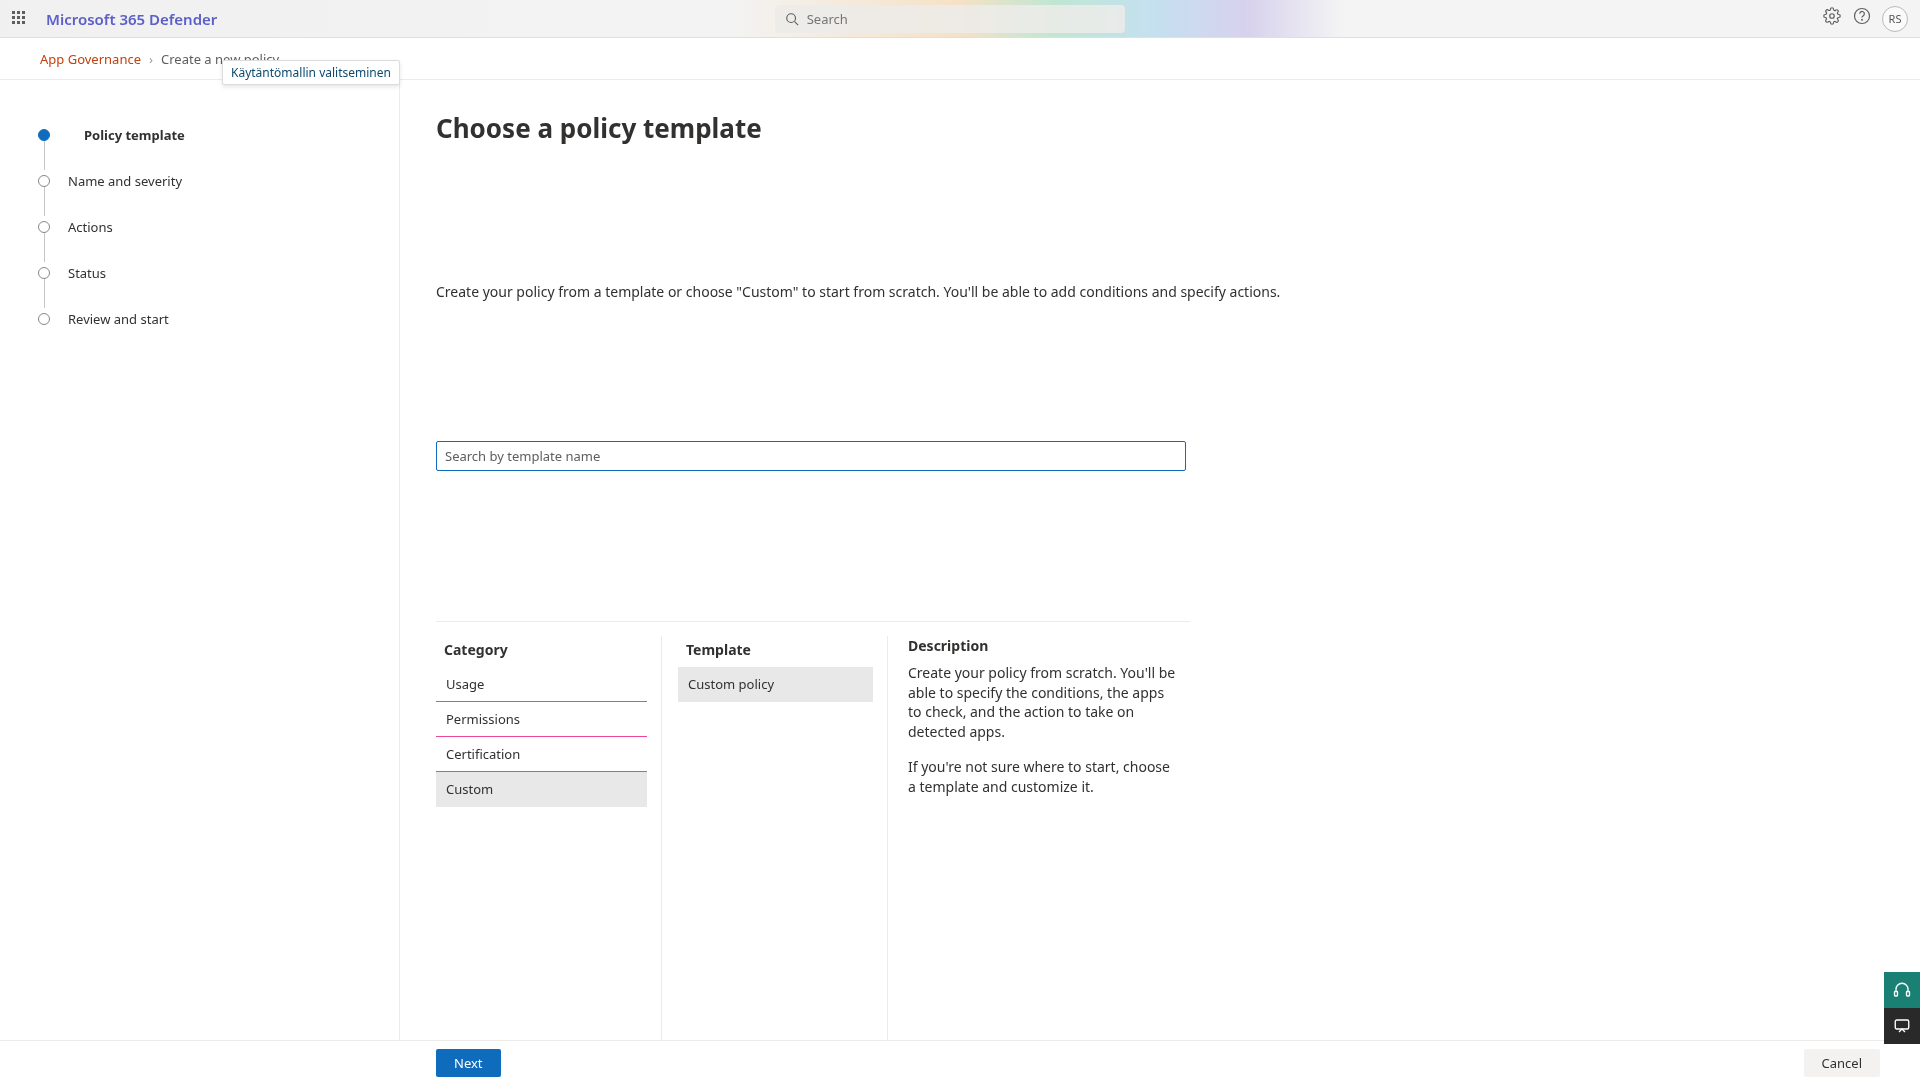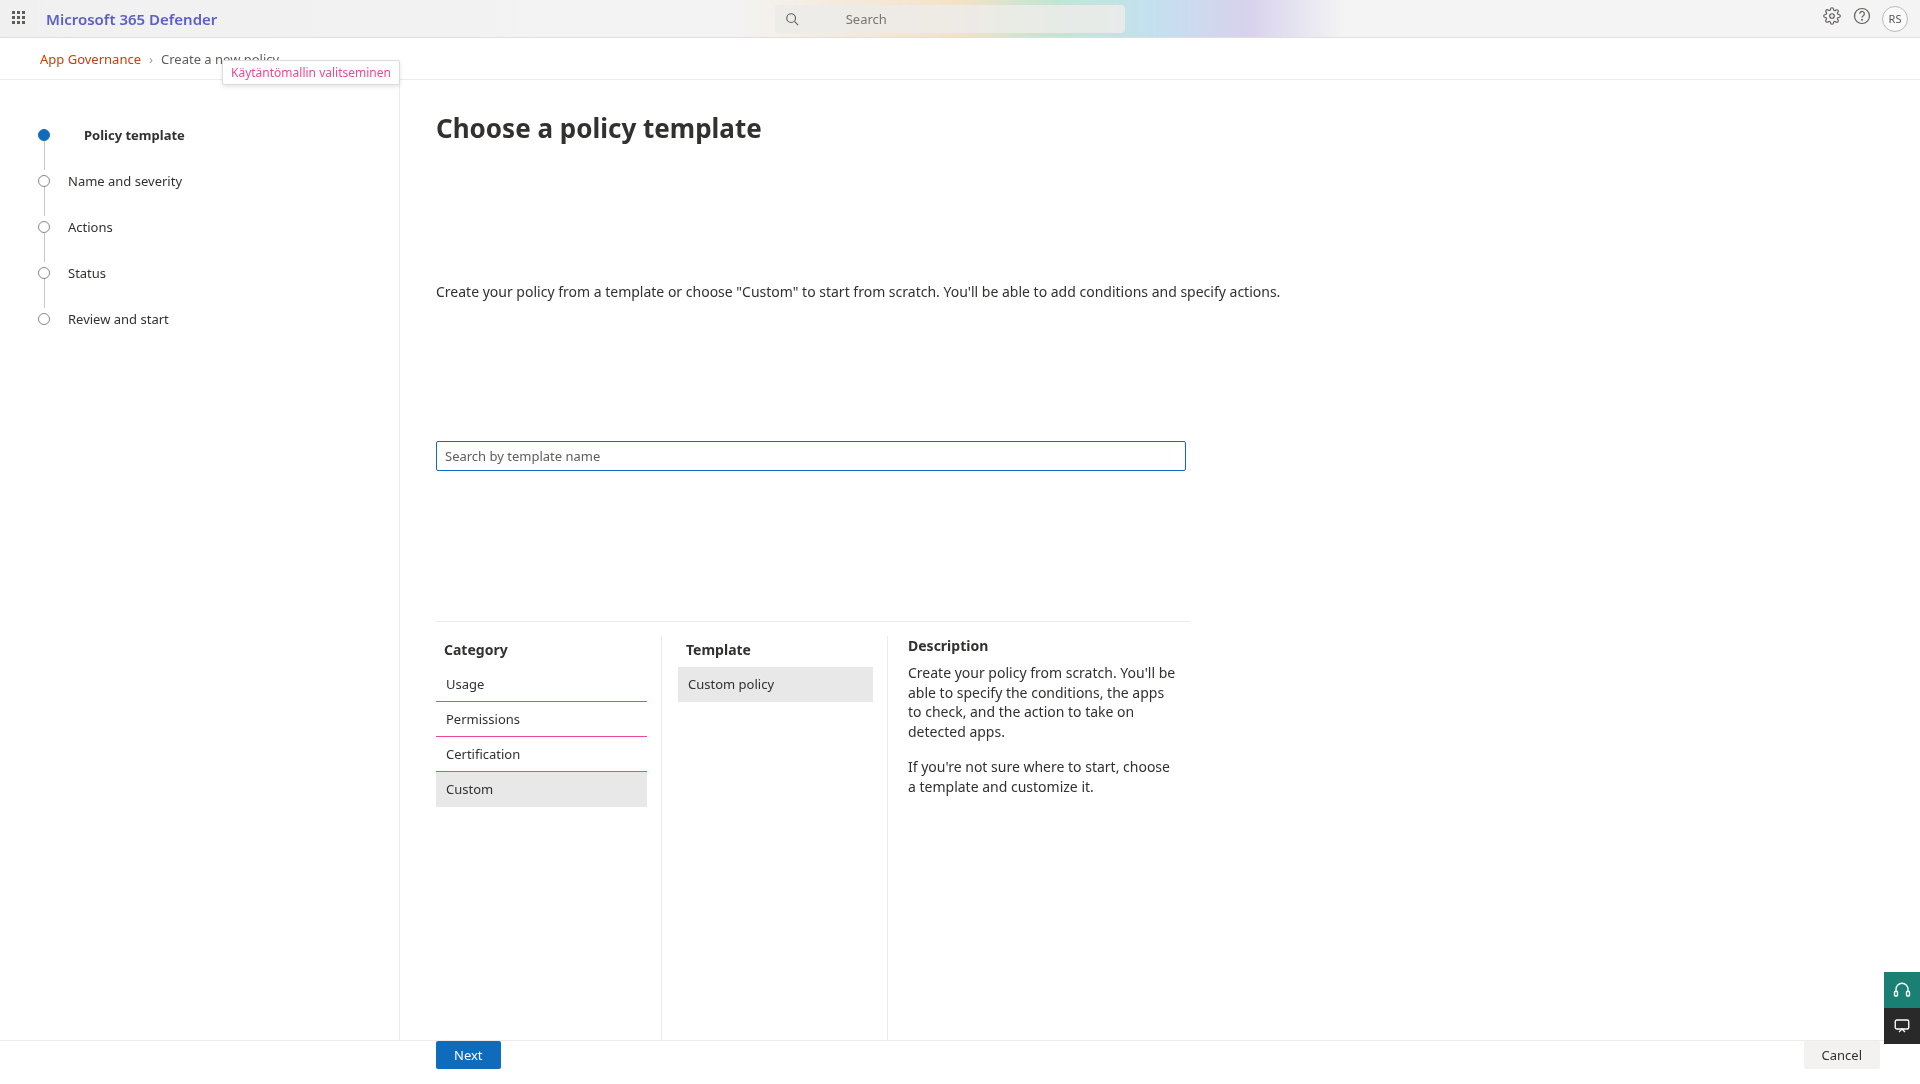--- a/index.html
+++ b/index.html
@@ -21,30 +21,30 @@
     inset:0;
     background: rgba(245,245,245,0.6);
     pointer-events:none;
   }
   .header > * { position: relative; z-index:1; }
   .waffle { width: 16px; height: 16px; display:grid; grid-template-columns:repeat(3,3px); grid-template-rows:repeat(3,3px); gap:2px; margin-right:18px; cursor:pointer;}
   .waffle span { background:#605e5c; width:3px; height:3px;}
   .brand { color:#5b5fc7; font-size:15px; font-weight:600; }
   .searchbox { margin-left:auto; margin-right:auto; width:350px; height:28px; background:#ecebe9dd; border-radius:4px; display:flex; align-items:center; padding:0 10px; gap:8px; transform:translateX(-70px);}
   .searchbox svg{flex:none;}
-  .searchbox input { border:none; background:transparent; outline:none; font-size:13px; width:100%; color:#605e5c;margin-left:39px;}
+  .searchbox input { border:none; background:transparent; outline:none; font-size:13px; width:100%; color:#605e5c;}
   .header-right { display:flex; align-items:flex-start; gap:10px; }
   .icon-btn { width:20px; height:20px; display:flex; align-items:center; justify-content:center; color:#605e5c; cursor:pointer;}
   .avatar { width:26px; height:26px; border-radius:50%; border:1px solid #bbb; display:flex; align-items:center; justify-content:center; font-size:11px; color:#555; background:#fafafa;}
   
   
   .breadcrumb-bar { height:42px; display:flex; align-items:center; padding:0 40px; font-size:13px; color:#605e5c; border-bottom:1px solid #edebe9; position:relative;}
   .breadcrumb-bar a { color:#c2410c; text-decoration:none;}
   .breadcrumb-bar .sep { margin:0 8px; color:#a19f9d;}
-  .breadcrumb-tooltip{ position:absolute; left:222px; top:22px; background:#fff; border:1px solid #dcdcdc; border-radius:2px; padding:3px 8px; font-size:12px; box-shadow:0 2px 4px rgba(0,0,0,0.1); color:#ec4899;}
+  .breadcrumb-tooltip{ position:absolute; left:222px; top:22px; background:#fff; border:1px solid #dcdcdc; border-radius:2px; padding:3px 8px; font-size:12px; box-shadow:0 2px 4px rgba(0,0,0,0.1); color:#0c4a6e;}
   
   
   .layout { display:flex; height: calc(100vh - 38px - 42px - 44px); }
   .sidebar { width:400px; border-right:1px solid #edebe9; padding:32px 0 0 38px;}
   .steps { list-style:none; }
   .steps li { display:flex; align-items:center; position:relative; height:46px; font-size:13px; color:#323130; cursor:pointer;}
   .steps li .dot { width:12px; height:12px; border-radius:50%; border:1px solid #8a8886; background:#fff; margin-right:18px; z-index:1;}
   .steps li.active .dot{ background:#0f6cbd; border-color:#0f6cbd;}
   .steps li.active { font-weight:700;gap:16px;}
   .steps li:not(:last-child)::after{ content:""; position:absolute; left:5.5px; top:28px; width:1px; height:30px; background:#c8c6c4;}
@@ -62,21 +62,21 @@
   .col.desc { flex:1; padding-left:20px; border:none;}
   .col h3{ font-size:14px; font-weight:700; margin:4px 0 8px 8px;}
   .col.desc h3{ margin-left:0; margin-top:0;}
   .col ul{ list-style:none;}
   .col li{ font-size:13px; padding:8px 10px; border-bottom:1px solid #ec4899; cursor:pointer;}
   .col li.selected{ background:#e8e8e8; border-bottom-color:transparent;}
   .col.desc p{ font-size:14px; margin-bottom:16px; line-height:1.4;}
   .col.temp .col-height, .col.cat .col-height { min-height:400px;}
   
   
-  .footer { height:44px; border-top:1px solid #edebe9; display:flex; padding:0 40px 0 436px; position:fixed; bottom:0; left:0; right:0; background:#fff;}
+  .footer { height:44px; border-top:1px solid #edebe9; display:flex; align-items:center; padding:0 40px 0 436px; position:fixed; bottom:0; left:0; right:0; background:#fff;}
   .btn { height:28px; padding:0 18px; font-size:13px; border:none; border-radius:2px; cursor:pointer;}
   .btn.primary{ background:#0f6cbd; color:#fff;}
   .btn.secondary{ background:#f3f2f1; color:#323130; margin-left:auto;}
   
   
   .float-btns{ position:fixed; right:0; bottom:40px; display:flex; flex-direction:column;}
   .float-btns div{ width:36px; height:36px; display:flex; align-items:center; justify-content:center; color:#fff; cursor:pointer;}
   .float-btns .teal{ background:#1a8074;}
   .float-btns .dark{ background:#292929;}
 </style>

